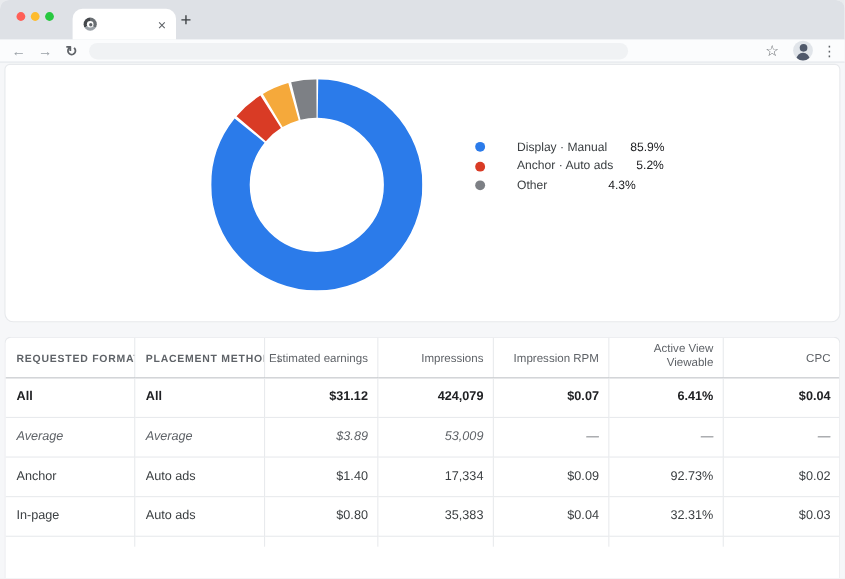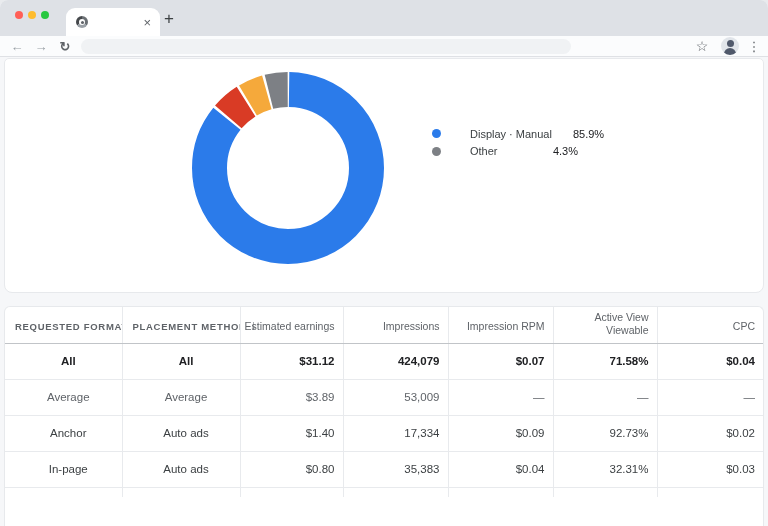--- a/index.html
+++ b/index.html
@@ -56,24 +56,24 @@
   th:last-child, td:last-child { border-right:none; }
   th { height:36px; border-bottom:1px solid #c1c4c8; vertical-align:middle; position:relative;
        font-weight:normal; }
   th.caps .hlabel { font-size:9.5px; font-weight:700; letter-spacing:.7px; color:#5f6368; }
   th.num .hlabel { font-size:10.5px; color:#5f6368; line-height:13px; display:inline-block;
                    white-space:normal; text-align:right; }
   th.left { text-align:left; padding-left:10px; }
   th.num { text-align:right; padding-right:8px; }
   .sort { position:absolute; left:10px; top:50%; transform:translateY(-50%); font-size:12px; color:#5f6368; }
   td { height:36px; border-bottom:1px solid #e8eaed; font-size:11.5px; color:#3c4043; vertical-align:middle; }
-  td.left { text-align:center; padding-left:10px; }
+  td.left { text-align:left; padding-left:10px; }
   td.right { text-align:right; padding-right:8px; }
   tr.bold td { font-weight:700; color:#202124; }
-  tr.italic td { color:#5f6368;margin-top:28px; }
+  tr.italic td { font-style:italic; color:#5f6368;margin-top:28px; }
   tr.partial td { height:10px; border-bottom:none; }
 </style>
 </head>
 <body>
 
 <div class="window">
 
   <div class="tabstrip">
     <div class="traffic-lights">
       <span class="tl" style="background: rgb(255, 95, 87);"></span>
@@ -109,20 +109,25 @@
             <circle cx="96" cy="96" r="78.5" fill="none" stroke="#2b7bea" stroke-width="35" stroke-dasharray="421.4846100410803 493.2300466135975" stroke-dashoffset="-1.1" transform="rotate(-90 96 96)"></circle>
             <circle cx="96" cy="96" r="78.5" fill="none" stroke="#d93b25" stroke-width="35" stroke-dasharray="23.44796242390707 493.2300466135975" stroke-dashoffset="-424.7846100410803" transform="rotate(-90 96 96)"></circle>
             <circle cx="96" cy="96" r="78.5" fill="none" stroke="#f5a93b" stroke-width="35" stroke-dasharray="20.488582144225486 493.2300466135975" stroke-dashoffset="-450.4325724649874" transform="rotate(-90 96 96)"></circle>
             <circle cx="96" cy="96" r="78.5" fill="none" stroke="#7d8085" stroke-width="35" stroke-dasharray="19.008892004384695 493.2300466135975" stroke-dashoffset="-473.1211546092129" transform="rotate(-90 96 96)"></circle>
           </svg></div>
       <div class="legend">
           <div class="legend-row">
             <span class="legend-dot" style="background: rgb(43, 123, 234);"></span>
             <span class="legend-label">Display · Manual</span>
             <span class="legend-value">85.9%</span>
+          </div>
+          <div class="legend-row">
+            <span class="legend-dot" style="background: rgb(217, 59, 37);"></span>
+            <span class="legend-label">Anchor · Auto ads</span>
+            <span class="legend-value">5.2%</span>
           </div>
           <div class="legend-row">
             <span class="legend-dot" style="background: rgb(125, 128, 133);"></span>
             <span class="legend-label">Other</span>
             <span class="legend-value">4.3%</span>
           </div>
         </div>
     </section>
 
     <section class="card table-card">
@@ -147,21 +152,21 @@
               <th class="num"><span class="hlabel">CPC</span></th>
             </tr>
           </thead>
         <tbody id="tbody">
             <tr class="bold">
               <td class="left">All</td>
               <td class="left">All</td>
               <td class="right">$31.12</td>
               <td class="right">424,079</td>
               <td class="right">$0.07</td>
-              <td class="right">71.58%</td>
+              <td class="right">6.41%</td>
               <td class="right">$0.04</td>
             </tr>
             <tr class="italic">
               <td class="left">Average</td>
               <td class="left">Average</td>
               <td class="right">$3.89</td>
               <td class="right">53,009</td>
               <td class="right">—</td>
               <td class="right">—</td>
               <td class="right">—</td>

